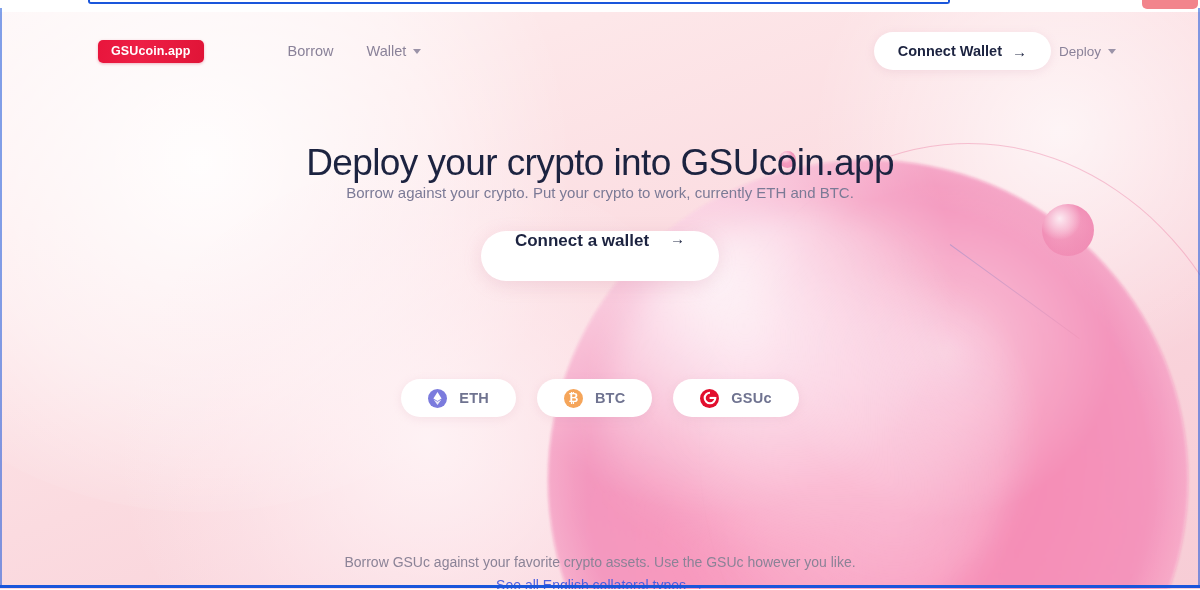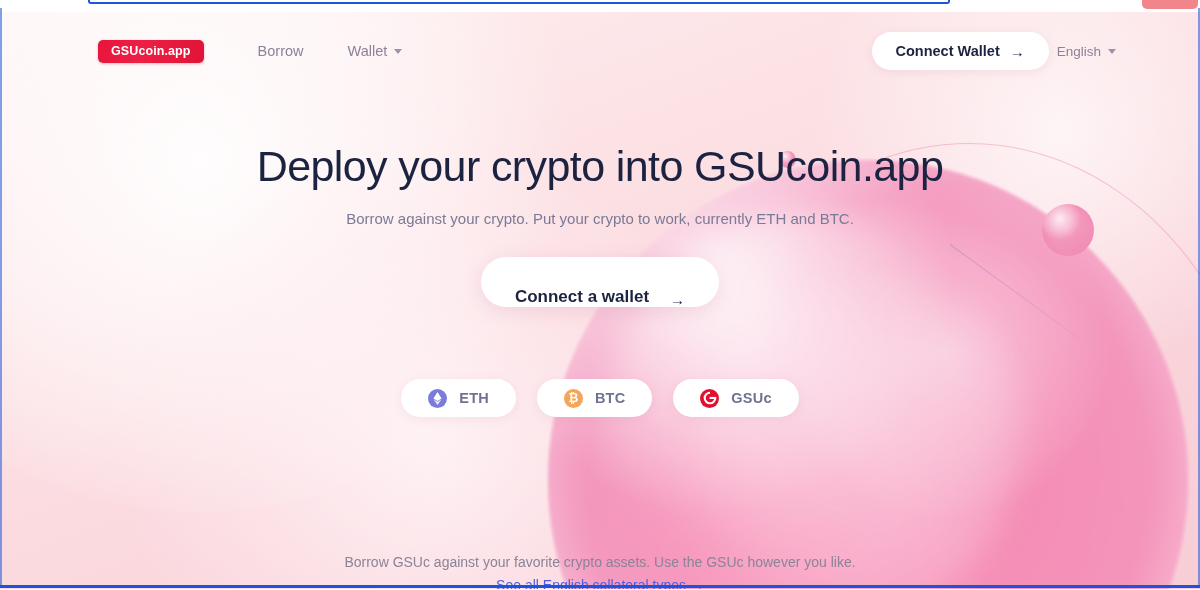--- a/index.html
+++ b/index.html
@@ -203,22 +203,22 @@
     color: #ffffff;
     font-size: 12.5px;
     font-weight: bold;
     letter-spacing: 0.1px;
     box-shadow: 0 1px 3px rgba(200,20,60,0.30);
     white-space: nowrap;
   }
   #nav-links {
     display: flex;
     align-items: center;
-    gap: 44px;
-    margin-left: 54px;
+    gap: 33px;
+    margin-left: 84px;
   }
   .nav-link {
     display: inline-flex;
     align-items: center;
     gap: 7px;
     color: #8a8299;
     font-size: 14.5px;
     white-space: nowrap;
   }
   .caret-down {
@@ -265,36 +265,36 @@
   #hero {
     position: absolute;
     left: 0;
     top: 130px;
     width: 1200px;
     text-align: center;
     z-index: 15;
   }
   #hero-title {
     color: #1c2340;
-    font-size: 43px;
+    font-size: 37px;
     font-weight: normal;
     letter-spacing: -0.6px;
     line-height: 1.12;
     white-space: nowrap;
   }
   #hero-subtitle {
-    margin-top: 20px;
+    margin-top: 1px;
     color: #7b7a96;
     font-size: 15px;
     white-space: nowrap;
   }
   #connect-wallet-cta {
     margin-top: 30px;
     display: inline-flex;
-    align-items: flex-end;
+    align-items: flex-start;
     gap: 21px;
     height: 50px;
     padding: 0 34px;
     border: none;
     border-radius: 25px;
     background: #ffffff;
     color: #1c2340;
     font-family: "Liberation Sans", sans-serif;
     font-size: 17px;
     font-weight: bold;
@@ -405,21 +405,21 @@
         <span class="caret-down"></span>
       </span>
     </nav>
 
     <div id="nav-right">
       <button id="connect-wallet-btn">
         <span>Connect Wallet</span>
         <span class="arrow-right">→</span>
       </button>
       <span id="language-selector">
-        <span>English</span>
+        <span>Deploy</span>
         <span class="caret-down"></span>
       </span>
     </div>
   </div>
 
   <div id="hero">
     <h1 id="hero-title">Deploy your crypto into GSUcoin.app</h1>
     <p id="hero-subtitle">Borrow against your crypto. Put your crypto to work, currently ETH and BTC.</p>
     <button id="connect-wallet-cta">
       <span>Connect a wallet</span>

